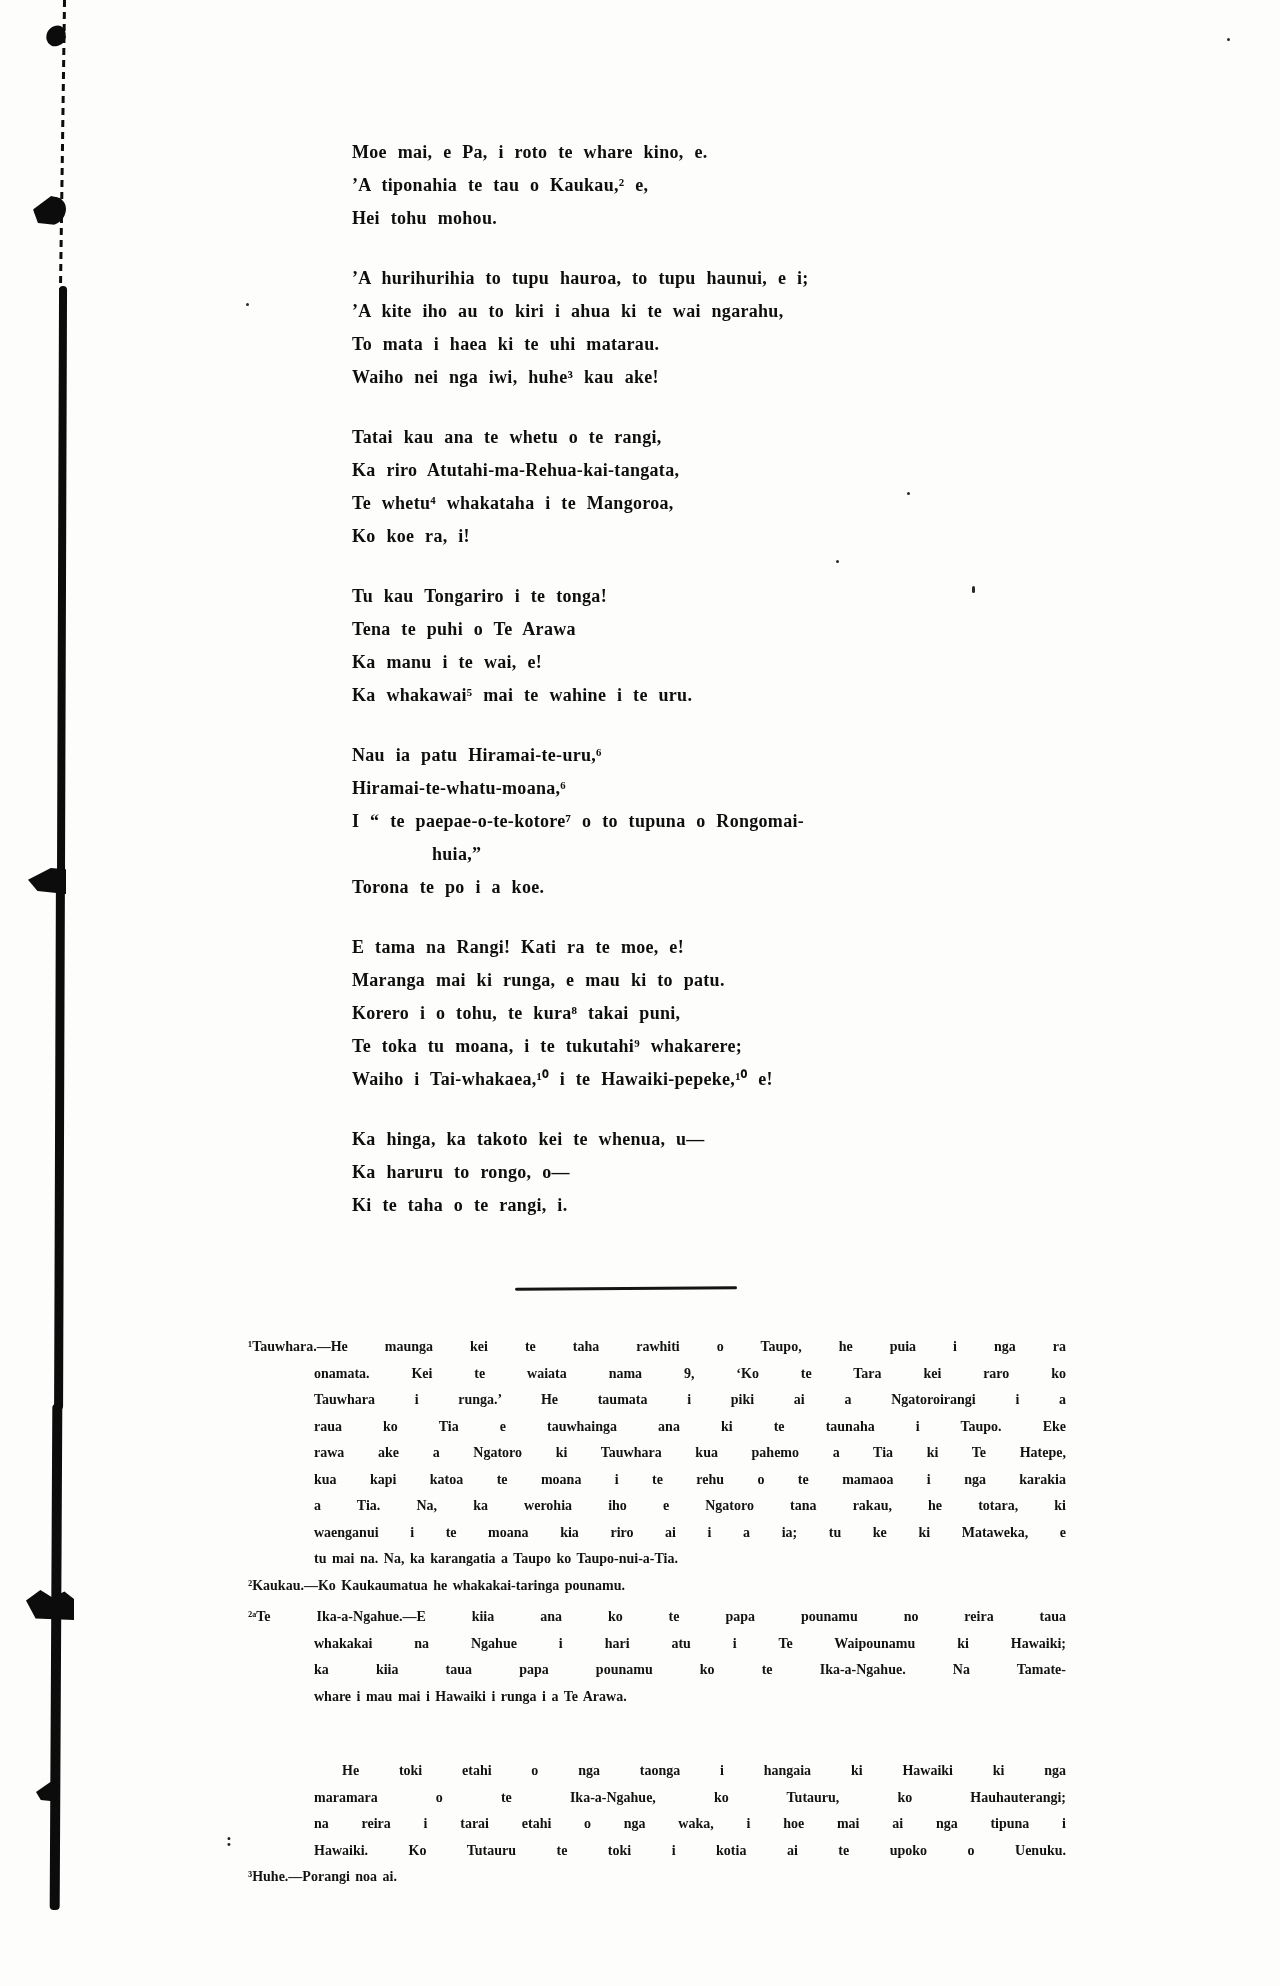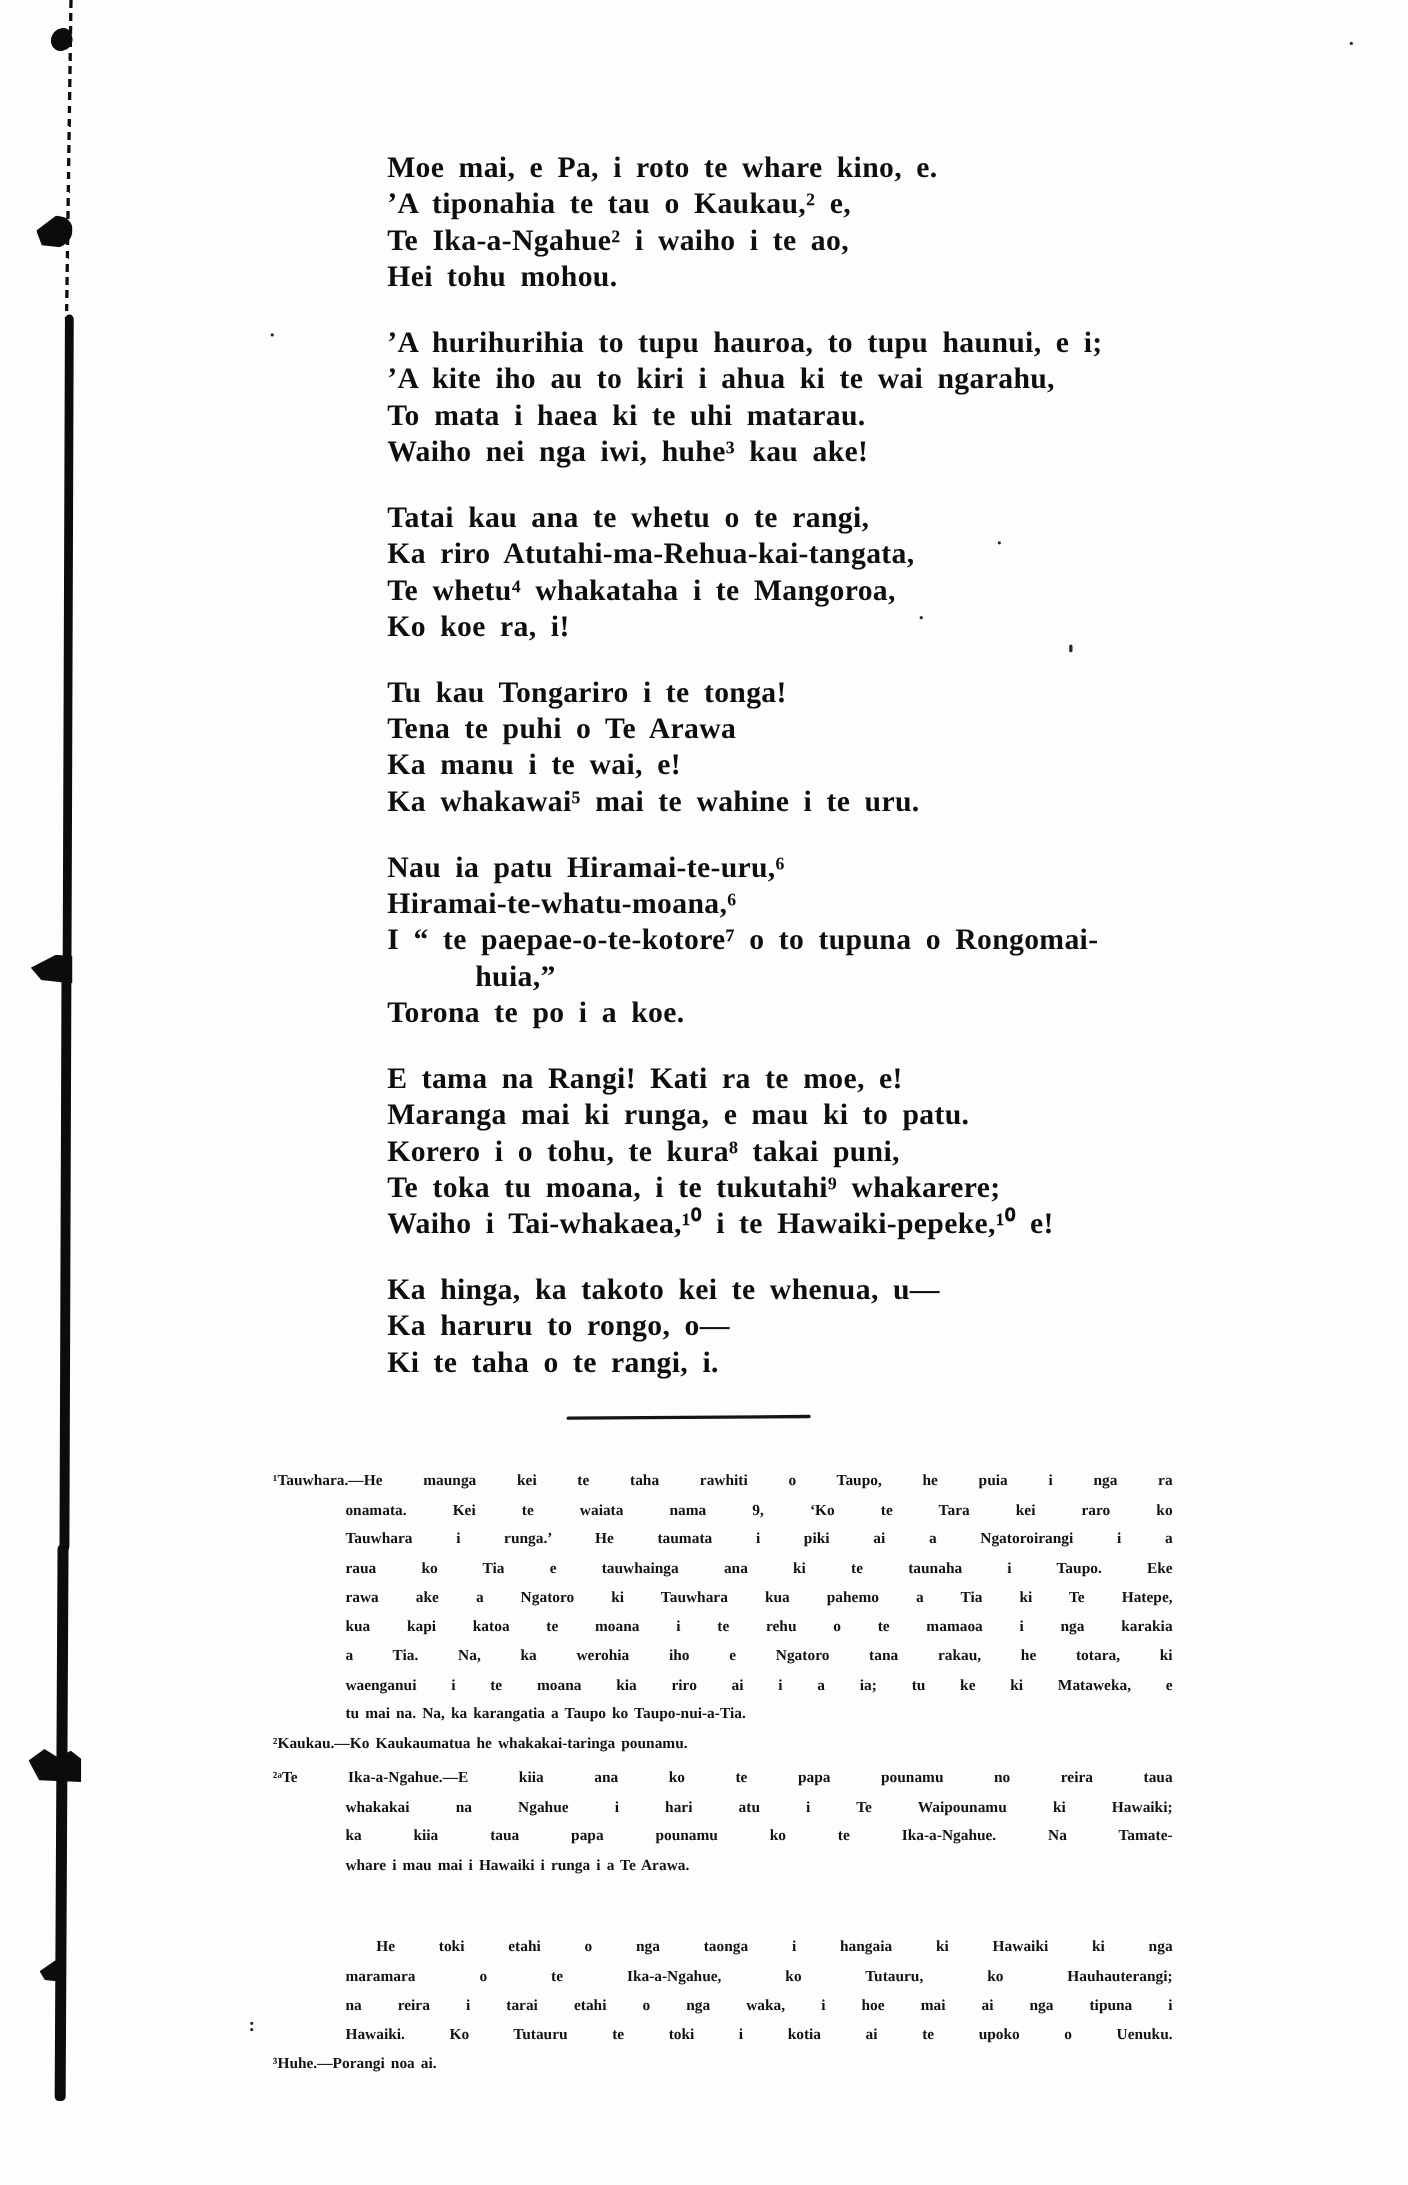--- a/index.html
+++ b/index.html
@@ -11,21 +11,21 @@
     overflow:hidden;
   }
   .page {
     position:absolute; inset:0;
     background:#fdfdfb;
     color:#101010;
   }
   
   .poem {
     position:absolute; left:352px; top:136px;
-    font-size:27px; line-height:33px;
+    font-size:18px; line-height:33px;
     font-weight:bold;
     color:#0e0e0e;
     letter-spacing:0.3px;
     word-spacing:6px;
   }
   .stanza { margin:0 0 27px 0; }
   .poem-line { white-space:nowrap; }
   .poem-line.hang { padding-left:80px; }
   
   .divider {
@@ -96,21 +96,20 @@
   <div class="speck s3"></div>
   <div class="speck s4"></div>
   <div class="speck s5"></div>
   <div class="colon-mark">:</div>
 
   <div class="poem">
 
     <div class="stanza">
       <div class="poem-line">Moe mai, e Pa, i roto te whare kino, e.</div>
       <div class="poem-line">’A tiponahia te tau o Kaukau,² e,</div>
-      <div class="poem-line">Te Ika-a-Ngahue² i waiho i te ao,</div>
       <div class="poem-line">Hei tohu mohou.</div>
     </div>
 
     <div class="stanza">
       <div class="poem-line">’A hurihurihia to tupu hauroa, to tupu haunui, e i;</div>
       <div class="poem-line">’A kite iho au to kiri i ahua ki te wai ngarahu,</div>
       <div class="poem-line">To mata i haea ki te uhi matarau.</div>
       <div class="poem-line">Waiho nei nga iwi, huhe³ kau ake!</div>
     </div>
 

